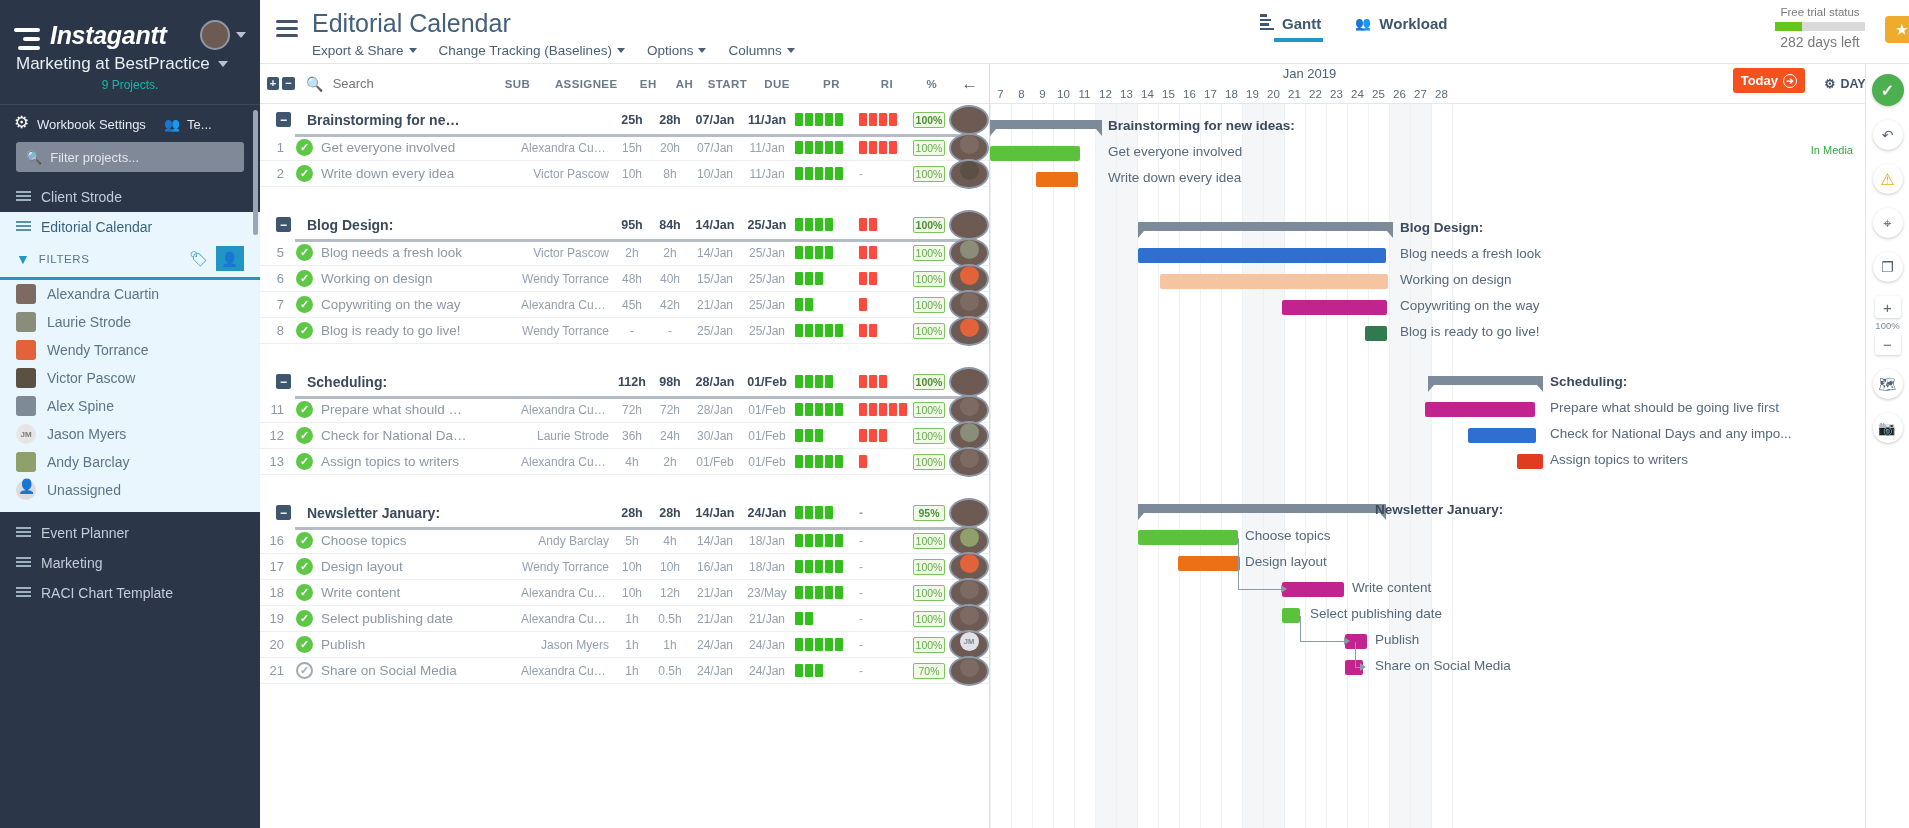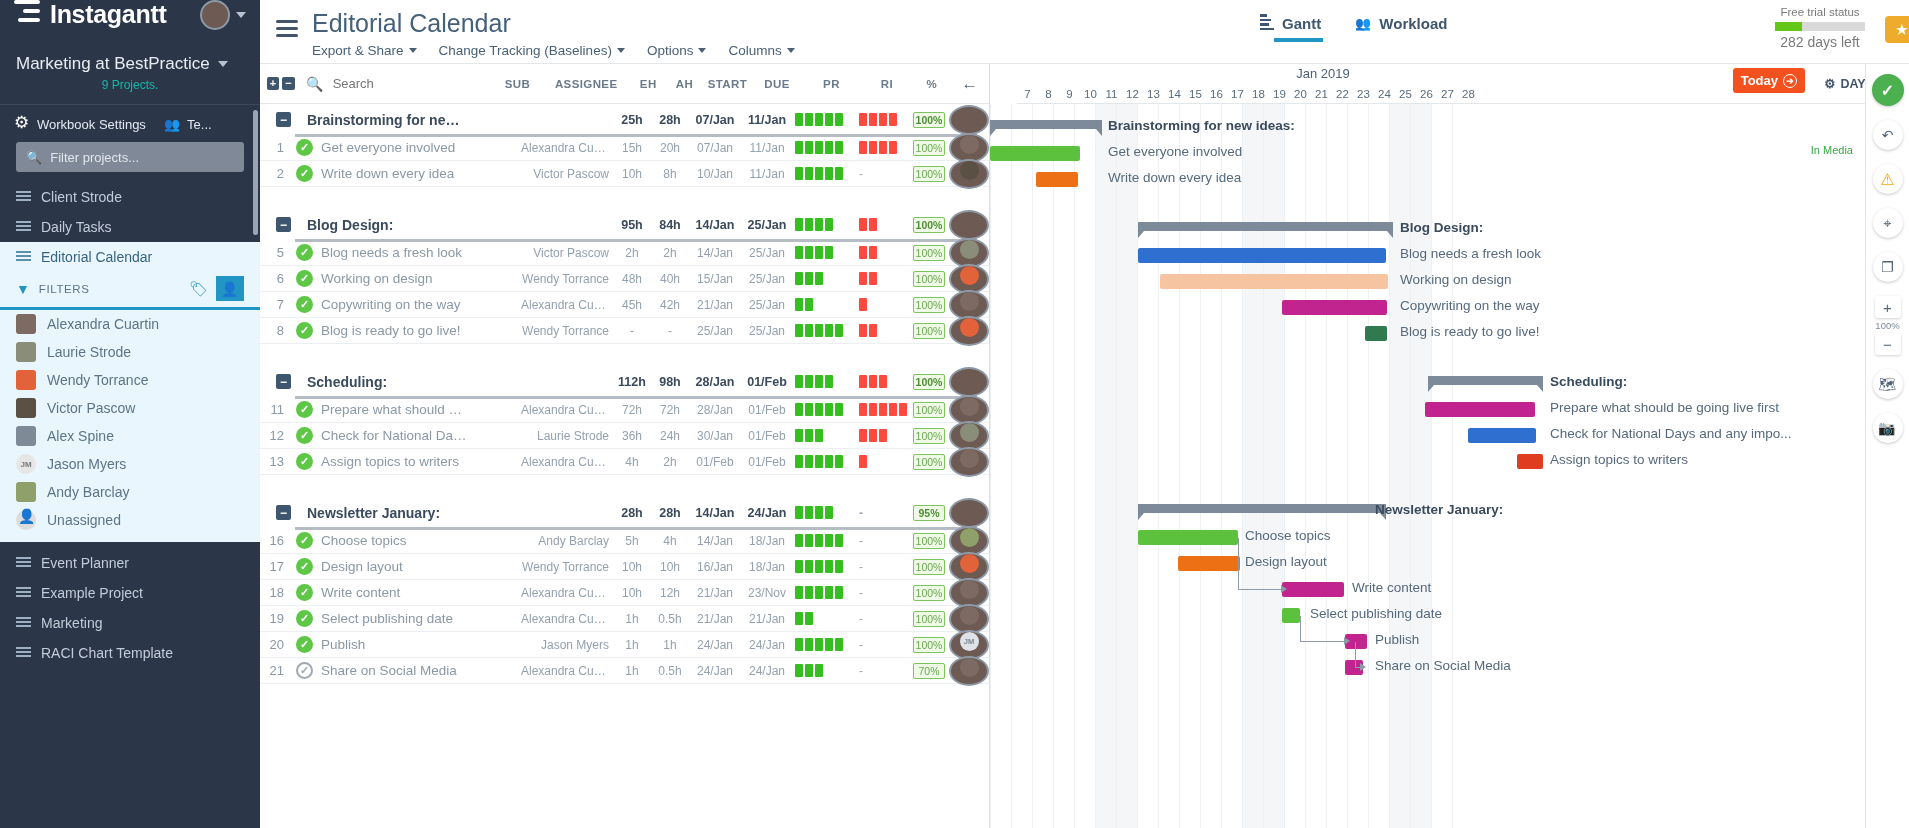--- a/index.html
+++ b/index.html
@@ -8,21 +8,21 @@
     font-family: "Liberation Sans", sans-serif;
     background: #fff; color: #36454f;
   }
   .app { position: relative; width: 1909px; height: 828px; display: flex; }
 
   
   .sidebar {
     width: 260px; height: 828px; background: #2b3649; color: #cfd7e3;
     flex: 0 0 260px; position: relative; overflow: hidden;
   }
-  .brand-row { height: 50px; display: flex; align-items: flex-start; padding: 0 14px; }
+  .brand-row { height: 50px; display: flex; align-items: flex-end; padding: 0 14px; font-style: italic; }
   .burger { width: 26px; height: 22px; display: flex; flex-direction: column;
             justify-content: space-between; margin-right: 10px; }
   .burger i { display: block; height: 4px; border-radius: 2px; background: #fff; }
   .burger i:nth-child(1) { width: 26px; }
   .burger i:nth-child(2) { width: 17px; margin-left: 9px; }
   .burger i:nth-child(3) { width: 22px; margin-left: 4px; }
   .brand-name { font-size: 25px; font-weight: bold; color: #fff; letter-spacing: -.3px; }
   .avatar-top { margin-left: auto; display: flex; align-items: center; gap: 6px; }
   .av { width: 30px; height: 30px; border-radius: 50%; overflow: hidden;
         border: 2px solid #8e99a8; background: #6d5a52; display:block; }
@@ -109,21 +109,21 @@
   .trial .t2 { font-size: 14px; color: #7a7a7a; text-align: center; }
 
   .actions { position: absolute; left: 1625px; top: 16px; display: flex; align-items: center; gap: 10px; }
   .btn { border-radius: 4px; font-size: 13px; font-weight: bold; color: #fff;
          padding: 6px 11px; display: flex; align-items: center; gap: 6px; white-space: nowrap; }
   .btn.upgrade { background: #efab2b; }
 
   
   .body-split { display: flex; height: 764px; }
   .table-pane { width: 730px; flex: 0 0 730px; position: relative; border-right: 1px solid #d8dde2; }
-  .gantt-pane { flex: 1; position: relative; overflow: hidden; background: #fff; padding-left: 27px; }
+  .gantt-pane { flex: 1; position: relative; overflow: hidden; background: #fff; }
 
   .toolrow { height: 40px; display: flex; align-items: center; padding: 0 0 0 4px;
              border-bottom: 1px solid #e3e7ea; font-size: 11.5px; color: #6b7a8c;
              font-weight: bold; letter-spacing: .4px; }
   .sq { width: 13px; height: 13px; background: #3e566e; color: #fff; font-size: 11px;
         display: flex; align-items: center; justify-content: center; border-radius: 2px; margin-left: 3px; line-height: 1;}
   .srch { display: flex; align-items: center; gap: 8px; margin-left: 12px; }
   .srch .mag { color: #44546a; font-size: 14px; }
   .srch input { border: 0; outline: none; font-size: 13px; color: #8b97a4;
                 font-family: inherit; font-weight: normal; letter-spacing: 0; width: 160px; }
@@ -264,28 +264,20 @@
 
     <div class="proj-list">
       <div class="proj">
         <span class="li-icon">
             <i></i>
             <i></i>
             <i></i>
           </span>
         <span>Client Strode</span>
       </div>
-      <div class="proj">
-        <span class="li-icon">
-            <i></i>
-            <i></i>
-            <i></i>
-          </span>
-        <span>Daily Tasks</span>
-      </div>
 
       <div class="project-open">
         <div class="proj active">
           <span class="li-icon">
               <i></i>
               <i></i>
               <i></i>
             </span>
           <span>Editorial Calendar</span>
         </div>
@@ -331,28 +323,20 @@
         </div>
       </div>
 
       <div class="proj" style="margin-top:6px">
         <span class="li-icon">
             <i></i>
             <i></i>
             <i></i>
           </span>
         <span>Event Planner</span>
-      </div>
-      <div class="proj">
-        <span class="li-icon">
-            <i></i>
-            <i></i>
-            <i></i>
-          </span>
-        <span>Example Project</span>
       </div>
       <div class="proj">
         <span class="li-icon">
             <i></i>
             <i></i>
             <i></i>
           </span>
         <span>Marketing</span>
       </div>
       <div class="proj">
@@ -827,21 +811,21 @@
             </div>
             <div class="grow">
               <span class="rnum">18</span>
               <span class="chk">✓</span>
               <span class="tname">Write content</span>
               <span class="cell sub"></span>
               <span class="cell assignee">Alexandra Cua...</span>
               <span class="cell eh">10h</span>
               <span class="cell ah">12h</span>
               <span class="cell start">21/Jan</span>
-              <span class="cell due">23/Nov</span>
+              <span class="cell due">23/May</span>
               <span class="cell pr">
                 <span class="pip "></span>
                 <span class="pip "></span>
                 <span class="pip "></span>
                 <span class="pip "></span>
                 <span class="pip "></span>
               </span>
               <span class="cell ri">
                 <span class="dash">-</span>
               </span>

